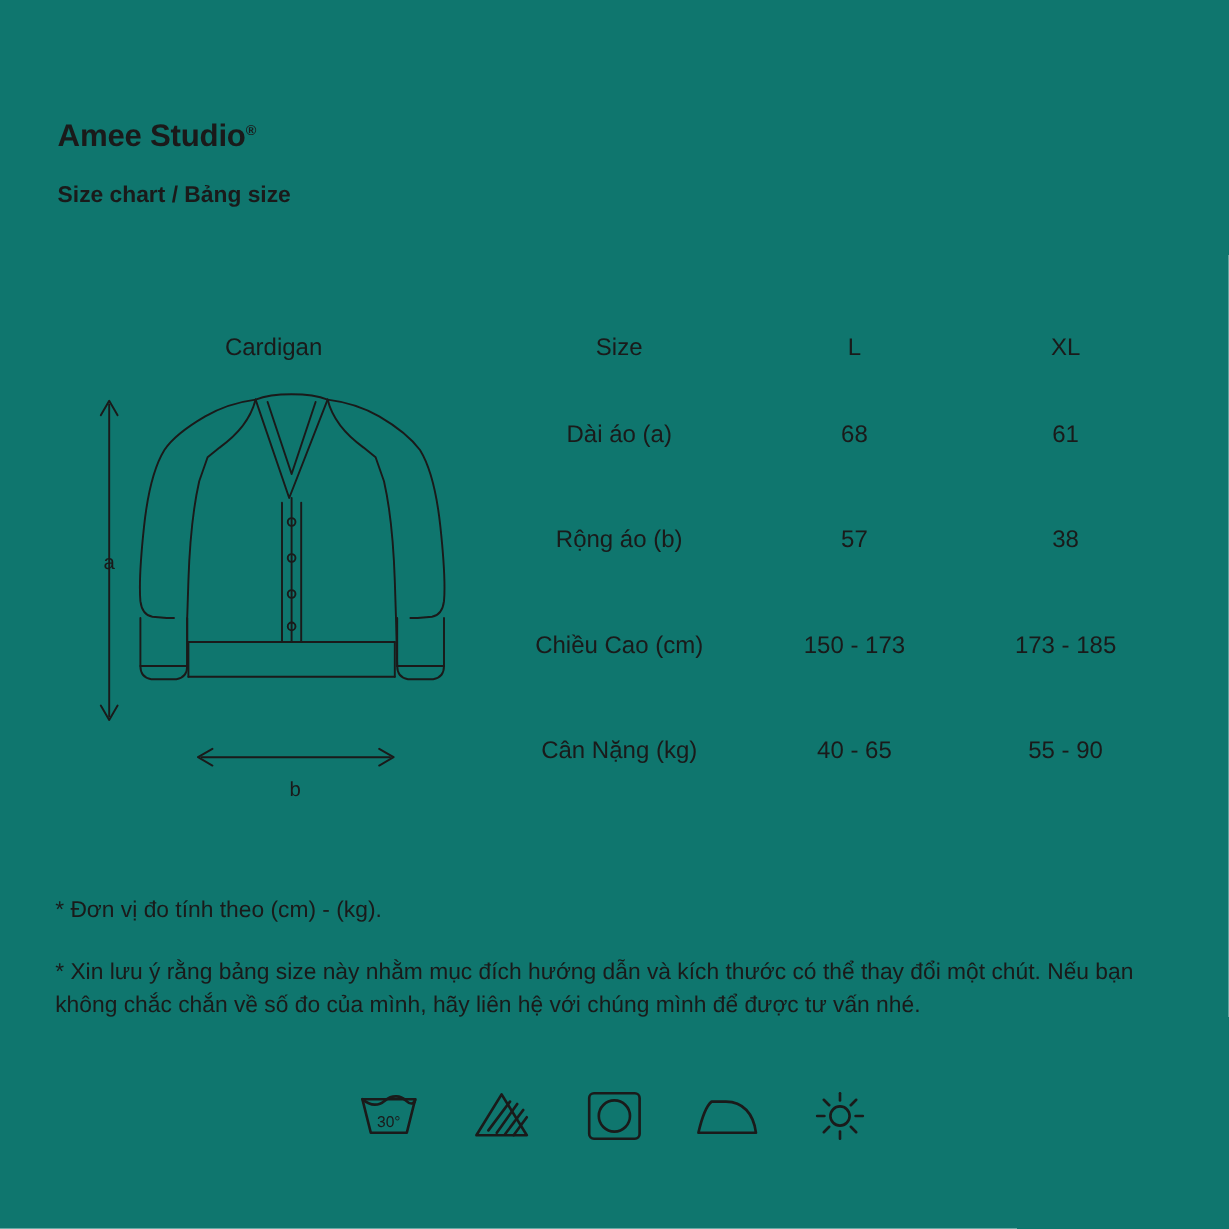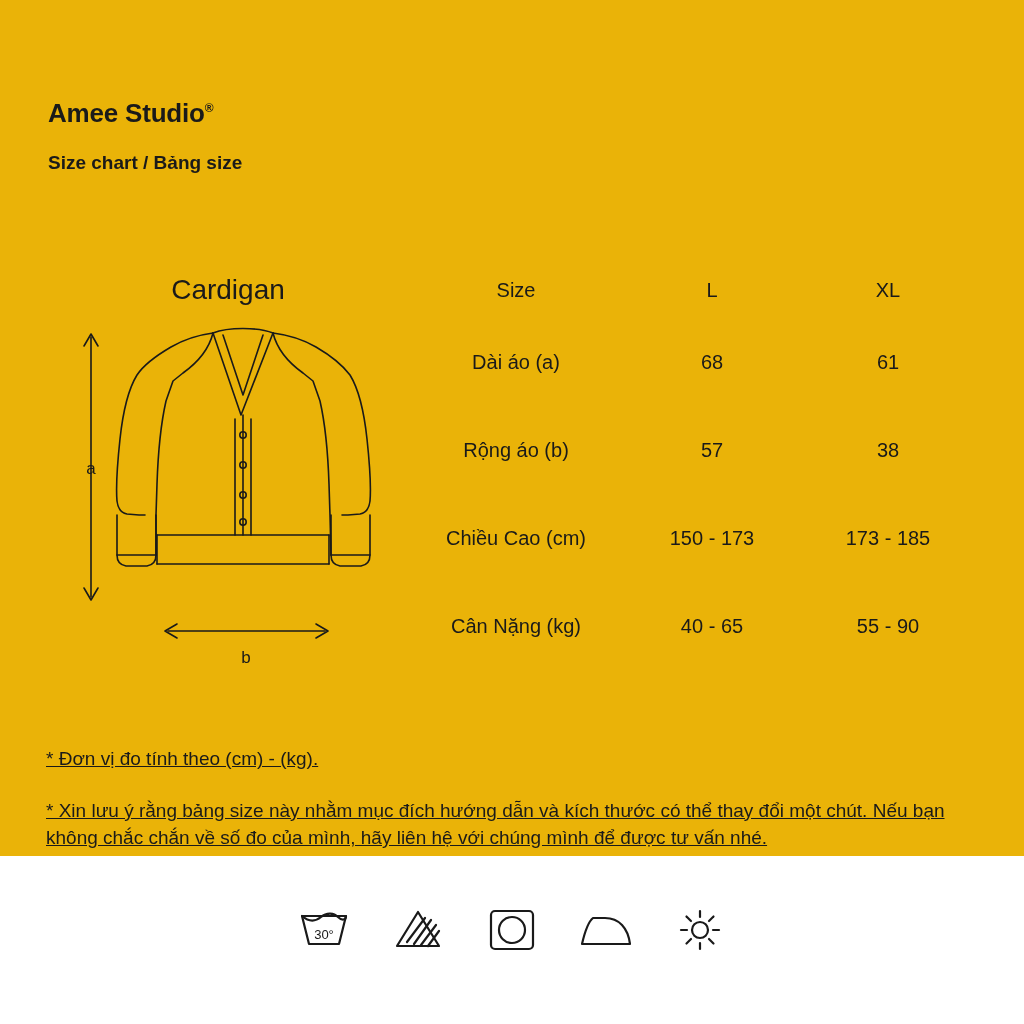--- a/index.html
+++ b/index.html
@@ -7,22 +7,22 @@
     margin: 0; padding: 0;
     width: 1024px; height: 1024px;
     background: #ffffff;
     font-family: "Liberation Sans", sans-serif;
     color: #1a1a1a;
     overflow: hidden;
   }
   .page {
     position: relative;
     width: 1024px;
-    height: 856px;
-    background: #eab308;
+    height: 1024px;
+    background: #0f766e;
   }
 
   
   .brand {
     position: absolute;
     left: 48px;
     top: 98px;
     font-size: 26px;
     font-weight: bold;
     letter-spacing: -0.2px;
@@ -63,21 +63,21 @@
     padding: 0;
     vertical-align: middle;
   }
   
   col.c-img   { width: 360px; }
   col.c-label { width: 216px; }
   col.c-l     { width: 176px; }
   col.c-xl    { width: 176px; }
 
   thead th { height: 56px; font-size: 21px; }
-  thead th.h-prod { font-size: 28px; }
+  thead th.h-prod { font-size: 20px; }
   tbody tr { height: 88px; }
 
   
   td.illus-cell {
     vertical-align: top;
     padding-top: 8px;
   }
 
   .illus {
     position: relative;
@@ -86,21 +86,20 @@
     margin: 0 auto;
   }
   .illus svg { display: block; }
 
   
   .notes {
     position: absolute;
     left: 46px;
     top: 745px;
     width: 940px;
-    text-decoration: underline;
   }
   .note {
     font-size: 19px;
     line-height: 1.45;
     color: #1a1a1a;
     margin: 0 0 24px 0;
   }
   .note.second { margin-bottom: 0; }
 
   

